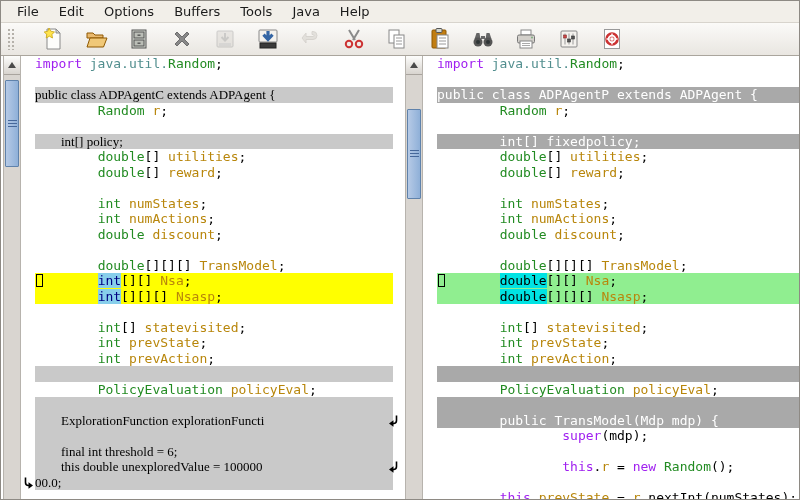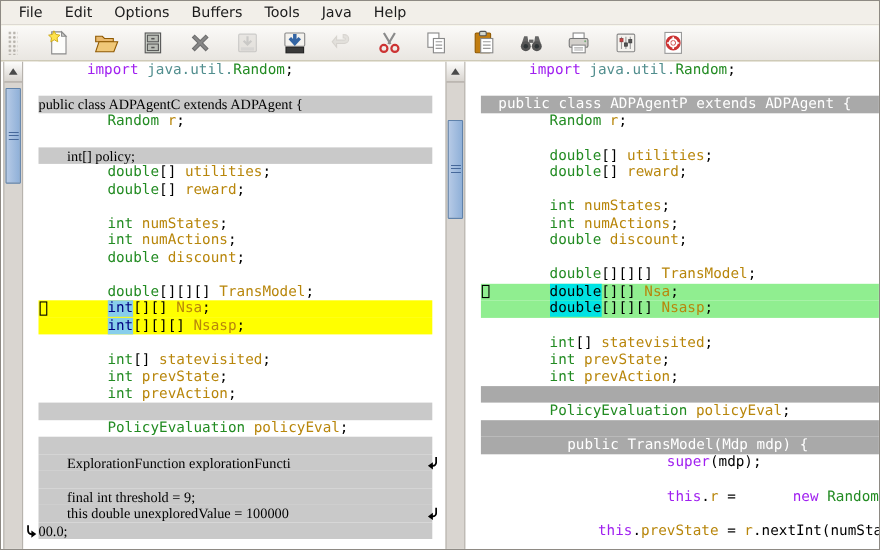--- a/index.html
+++ b/index.html
@@ -75,26 +75,26 @@
     flex:1; position:relative; overflow:hidden;
     font-family:"DejaVu Sans Mono", monospace; font-size:13px; color:#000;
   }
   .pane-a .code { margin-right:8px; overflow:visible; }
   .line {
     height:15.5px; line-height:15.5px;
     white-space:pre; position:relative;
   }
   
   .bg-a  { background:#c9c9c9; color:#000;font-family:Liberation Serif, serif; }
-  .bg-b  { background:#a9a9a9; color:#fff;padding-left:16px; }
+  .bg-b  { background:#a9a9a9; color:#fff; }
   .bg-ca { background:#ffff00; }
   .bg-cb { background:#90ee90; }
   
   .seg-pl { color:inherit; }
-  .seg-kw { color:#a020f0;margin-left:44px; }
+  .seg-kw { color:#a020f0; }
   .seg-ty { color:#228b22;margin-top:30px; }
   .seg-va { color:#b8860b; }
   .seg-cn { color:#518e8e; }
   .seg-fa { background:#87ceeb; color:#000080; }
   .seg-fb { background:#00e3e3; color:#000; }
   .cursor {
     position:absolute; left:1px; top:1px;
     width:7px; height:12.5px;
     border:1px solid #000;
   }
@@ -226,21 +226,21 @@
           <div class="line"><span class="seg-pl">        </span><span class="seg-ty">int</span><span class="seg-pl"> </span><span class="seg-va">prevState</span><span class="seg-pl">;</span></div>
           <div class="line"><span class="seg-pl">        </span><span class="seg-ty">int</span><span class="seg-pl"> </span><span class="seg-va">prevAction</span><span class="seg-pl">;</span></div>
           <div class="line bg-a"></div>
           <div class="line"><span class="seg-pl">        </span><span class="seg-ty">PolicyEvaluation</span><span class="seg-pl"> </span><span class="seg-va">policyEval</span><span class="seg-pl">;</span></div>
           <div class="line bg-a"></div>
           <div class="line bg-a"><span class="seg-pl">        ExplorationFunction explorationFuncti</span><svg class="wrapR" width="11" height="14" viewBox="0 0 11 14">
               <path d="M8.5 1.5v5a3 3 0 0 1-3 3H4.5" fill="none" stroke="#000" stroke-width="1.6"></path>
               <path d="M5.5 6.2 1 9.5l4.5 3.3z" fill="#000"></path>
             </svg></div>
           <div class="line bg-a"></div>
-          <div class="line bg-a"><span class="seg-pl">        final int threshold = 9;</span></div>
+          <div class="line bg-a"><span class="seg-pl">        final int threshold = 6;</span></div>
           <div class="line bg-a"><span class="seg-pl">        this double unexploredValue = 100000</span><svg class="wrapR" width="11" height="14" viewBox="0 0 11 14">
               <path d="M8.5 1.5v5a3 3 0 0 1-3 3H4.5" fill="none" stroke="#000" stroke-width="1.6"></path>
               <path d="M5.5 6.2 1 9.5l4.5 3.3z" fill="#000"></path>
             </svg></div>
           <div class="line bg-a"><span class="seg-pl">00.0;</span><svg class="wrapL" width="11" height="14" viewBox="0 0 11 14">
               <path d="M2.5 1.5v5a3 3 0 0 0 3 3h1" fill="none" stroke="#000" stroke-width="1.6"></path>
               <path d="M5.5 6.2 10 9.5l-4.5 3.3z" fill="#000"></path>
             </svg></div>
         </div>
       </div>
@@ -253,20 +253,21 @@
             <span class="sb-grip"></span>
           </div>
         </div>
         <div class="fringe"></div>
         <div class="code">
           <div class="line"><span class="seg-kw">import</span><span class="seg-pl"> </span><span class="seg-cn">java.util.</span><span class="seg-ty">Random</span><span class="seg-pl">;</span></div>
           <div class="line"></div>
           <div class="line bg-b"><span class="seg-pl">public class ADPAgentP extends ADPAgent {</span></div>
           <div class="line"><span class="seg-pl">        </span><span class="seg-ty">Random</span><span class="seg-pl"> </span><span class="seg-va">r</span><span class="seg-pl">;</span></div>
           <div class="line"></div>
+          <div class="line bg-b"><span class="seg-pl">        int[] fixedpolicy;</span></div>
           <div class="line"><span class="seg-pl">        </span><span class="seg-ty">double</span><span class="seg-pl">[] </span><span class="seg-va">utilities</span><span class="seg-pl">;</span></div>
           <div class="line"><span class="seg-pl">        </span><span class="seg-ty">double</span><span class="seg-pl">[] </span><span class="seg-va">reward</span><span class="seg-pl">;</span></div>
           <div class="line"></div>
           <div class="line"><span class="seg-pl">        </span><span class="seg-ty">int</span><span class="seg-pl"> </span><span class="seg-va">numStates</span><span class="seg-pl">;</span></div>
           <div class="line"><span class="seg-pl">        </span><span class="seg-ty">int</span><span class="seg-pl"> </span><span class="seg-va">numActions</span><span class="seg-pl">;</span></div>
           <div class="line"><span class="seg-pl">        </span><span class="seg-ty">double</span><span class="seg-pl"> </span><span class="seg-va">discount</span><span class="seg-pl">;</span></div>
           <div class="line"></div>
           <div class="line"><span class="seg-pl">        </span><span class="seg-ty">double</span><span class="seg-pl">[][][] </span><span class="seg-va">TransModel</span><span class="seg-pl">;</span></div>
           <div class="line bg-cb"><span class="seg-pl">        </span><span class="seg-fb">double</span><span class="seg-pl">[][] </span><span class="seg-va">Nsa</span><span class="seg-pl">;</span><span class="cursor"></span></div>
           <div class="line bg-cb"><span class="seg-pl">        </span><span class="seg-fb">double</span><span class="seg-pl">[][][] </span><span class="seg-va">Nsasp</span><span class="seg-pl">;</span></div>

